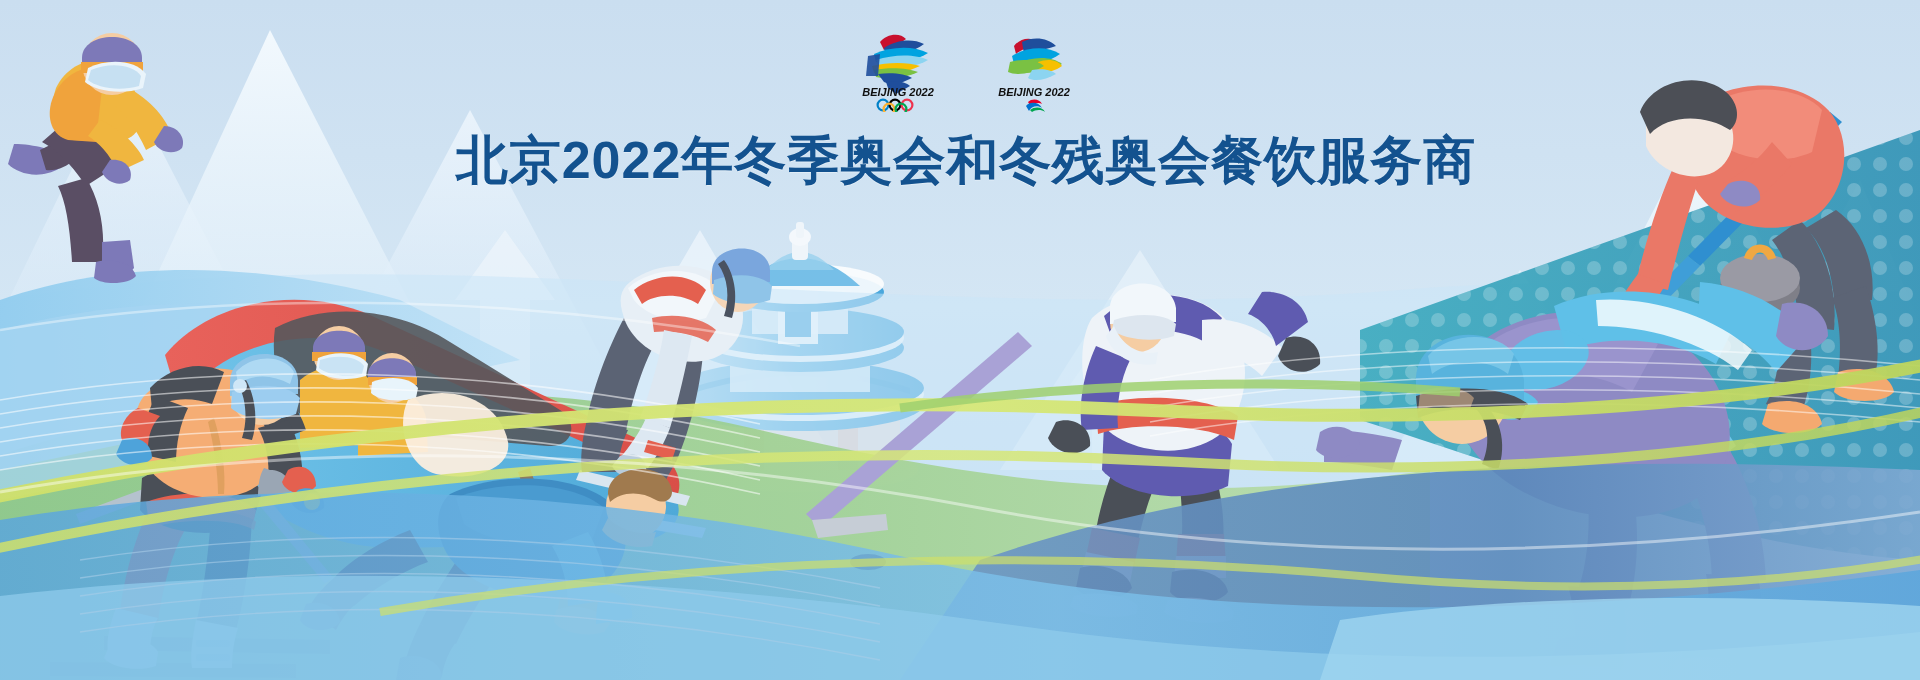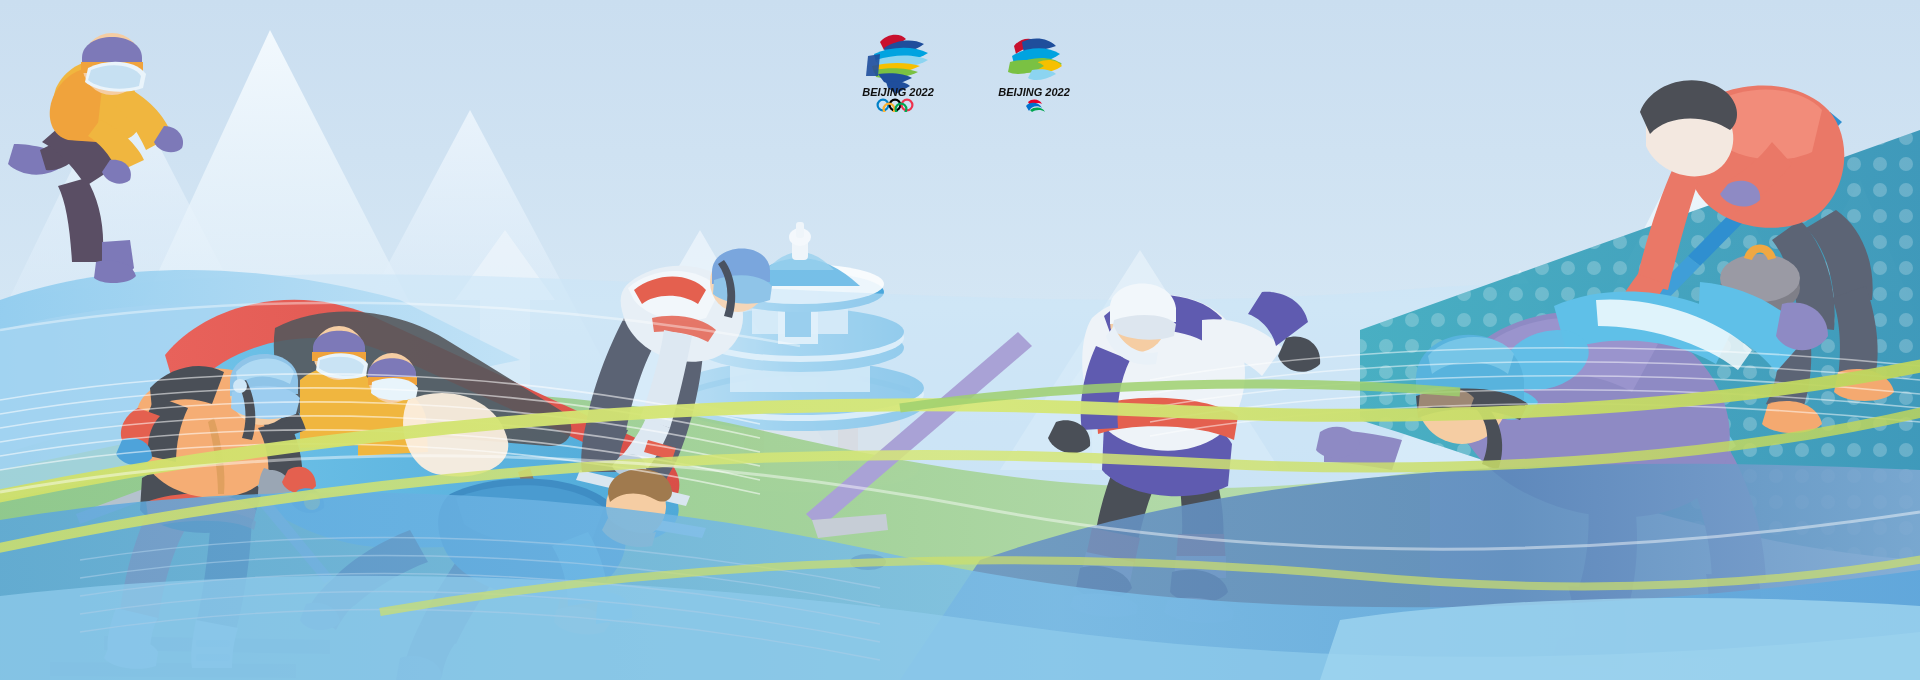--- a/index.html
+++ b/index.html
@@ -583,15 +583,16 @@
 
           <g>
             <path d="M42 76 C 46 72, 54 73, 56 78 C 53 76, 47 77, 45 81 Z" fill="#e4002b"></path>
             <path d="M40 80 C 44 75, 53 76, 56 82 C 52 79, 45 80, 43 85 Z" fill="#0072ce"></path>
             <path d="M44 84 C 49 80, 57 81, 59 86 C 55 83, 49 84, 46 86 Z" fill="#00a651"></path>
           </g>
         </svg>
       </div>
     </div>
 
+    <div class="page-title">北京2022年冬季奥会和冬残奥会餐饮服务商</div>
   </div>
 
 </div>
 
 </body></html>

